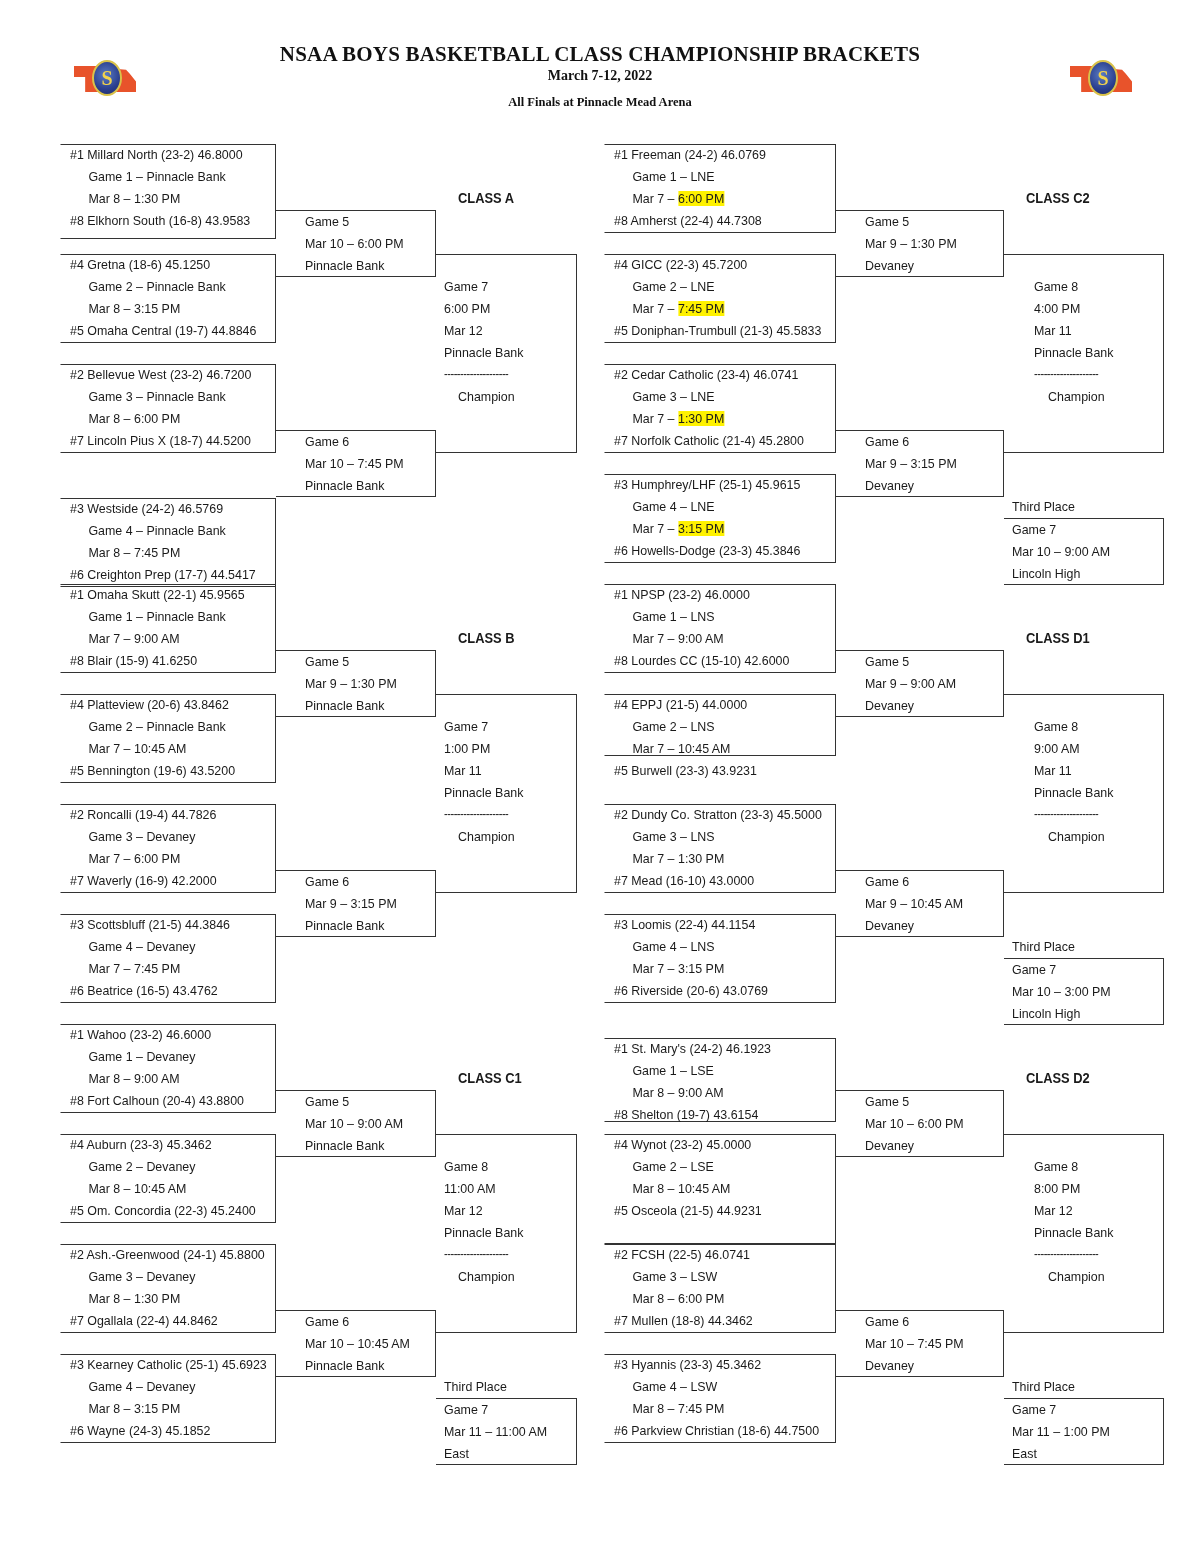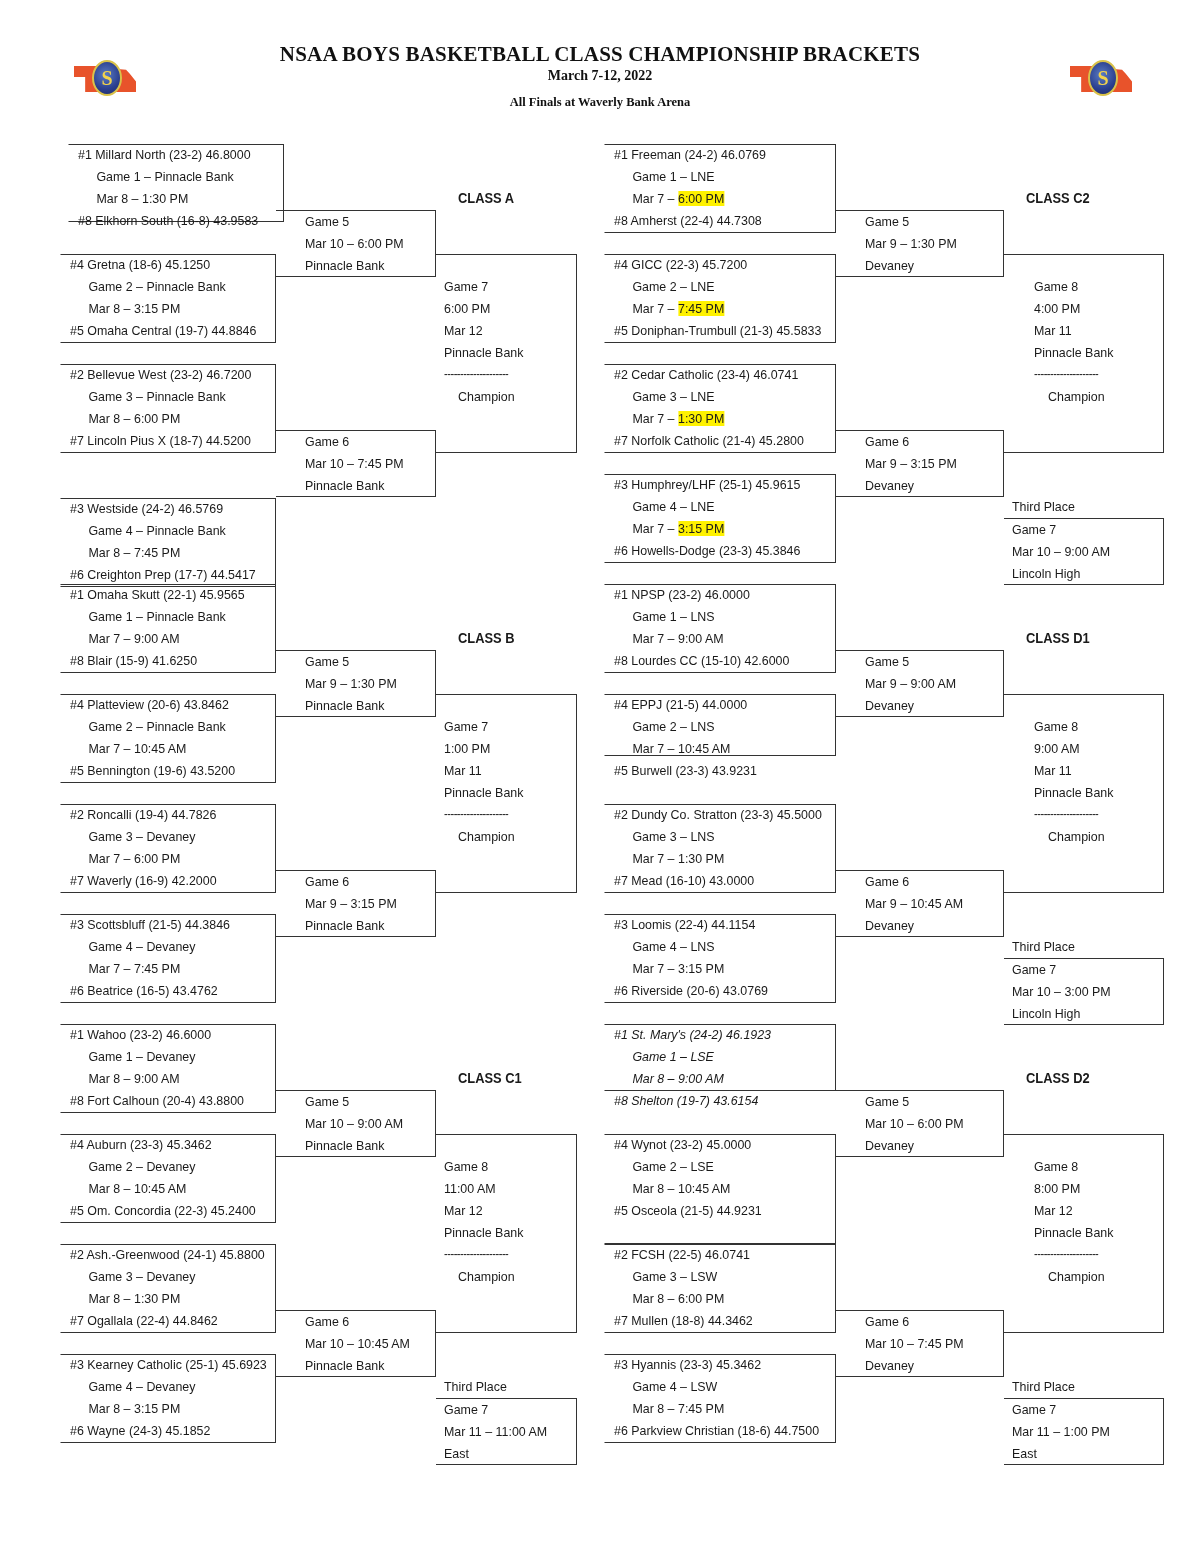--- a/index.html
+++ b/index.html
@@ -38,27 +38,27 @@
       </div>
   </div>
   <div class="logo" style="left:1070px;">
     <div class="ne"></div>
     <div class="ball">
         <span>S</span>
       </div>
   </div>
   <div class="hdr t1">NSAA BOYS BASKETBALL CLASS CHAMPIONSHIP BRACKETS</div>
   <div class="hdr t2">March 7-12, 2022</div>
-  <div class="hdr t3">All Finals at Waverly Bank Arena</div>
+  <div class="hdr t3">All Finals at Pinnacle Mead Arena</div>
 </div>
 
 <div id="brackets">
     <div class="bracket" style="left:60px;top:0px;width:600px;position:absolute;">
       <div class="cls" style="left:398px;top:190px;">CLASS A</div>
-      <div class="box qbox" style="left: 8px; top: 144px; width: 216px; height: 78px; border-width: 1px; border-style: solid; border-color: rgb(51, 51, 51) rgb(51, 51, 51) rgb(51, 51, 51) transparent;">
+      <div class="box qbox" style="left: 0px; top: 144px; width: 216px; height: 95px; border-width: 1px; border-style: solid; border-color: rgb(51, 51, 51) rgb(51, 51, 51) rgb(51, 51, 51) transparent;">
         <div class="line" style="left:9px;top:-1px;">#1 Millard North (23-2) 46.8000</div>
         <div class="line ind" style="left:9px;top:21px;">Game 1 – Pinnacle Bank</div>
         <div class="line ind" style="left:9px;top:43px;"><span>Mar 8 – </span><span class="time">1:30 PM</span></div>
         <div class="line" style="left:9px;top:65px;">#8 Elkhorn South (16-8) 43.9583</div>
       </div>
       <div class="box qbox" style="left: 0px; top: 254px; width: 216px; height: 89px; border-width: 1px; border-style: solid; border-color: rgb(51, 51, 51) rgb(51, 51, 51) rgb(51, 51, 51) transparent;">
         <div class="line" style="left:9px;top:-1px;">#4 Gretna (18-6) 45.1250</div>
         <div class="line ind" style="left:9px;top:21px;">Game 2 – Pinnacle Bank</div>
         <div class="line ind" style="left:9px;top:43px;"><span>Mar 8 – </span><span class="time">3:15 PM</span></div>
         <div class="line" style="left:9px;top:65px;">#5 Omaha Central (19-7) 44.8846</div>
@@ -287,21 +287,21 @@
       </div>
       <div class="line" style="left:384px;top:496px;">Third Place</div>
       <div class="box" style="left:376px;top:518px;width:141px;height:67px;border-left:none;">
         <div class="line" style="left:8px;top:0px;">Game 7</div>
         <div class="line" style="left:8px;top:22px;">Mar 11 – 11:00 AM</div>
         <div class="line" style="left:8px;top:44px;">East</div>
       </div>
     </div>
     <div class="bracket" style="left:604px;top:880px;width:600px;position:absolute;">
       <div class="cls" style="left:422px;top:190px;">CLASS D2</div>
-      <div class="box qbox" style="left: 0px; top: 144px; width: 232px; height: 67px; border-width: 1px; border-style: solid; border-color: rgb(51, 51, 51) rgb(51, 51, 51) rgb(51, 51, 51) transparent; font-style: italic;">
+      <div class="box qbox" style="left: 0px; top: 158px; width: 232px; height: 84px; border-width: 1px; border-style: solid; border-color: rgb(51, 51, 51) rgb(51, 51, 51) rgb(51, 51, 51) transparent;">
         <div class="line" style="left:9px;top:-1px;">#1 St. Mary's (24-2) 46.1923</div>
         <div class="line ind" style="left:9px;top:21px;">Game 1 – LSE</div>
         <div class="line ind" style="left:9px;top:43px;"><span>Mar 8 – </span><span class="time">9:00 AM</span></div>
         <div class="line" style="left:9px;top:65px;">#8 Shelton (19-7) 43.6154</div>
       </div>
       <div class="box qbox" style="left: 0px; top: 254px; width: 232px; height: 110px; border-width: 1px; border-style: solid; border-color: rgb(51, 51, 51) rgb(51, 51, 51) rgb(51, 51, 51) transparent;">
         <div class="line" style="left:9px;top:-1px;">#4 Wynot (23-2) 45.0000</div>
         <div class="line ind" style="left:9px;top:21px;">Game 2 – LSE</div>
         <div class="line ind" style="left:9px;top:43px;"><span>Mar 8 – </span><span class="time">10:45 AM</span></div>
         <div class="line" style="left:9px;top:65px;">#5 Osceola (21-5) 44.9231</div>

